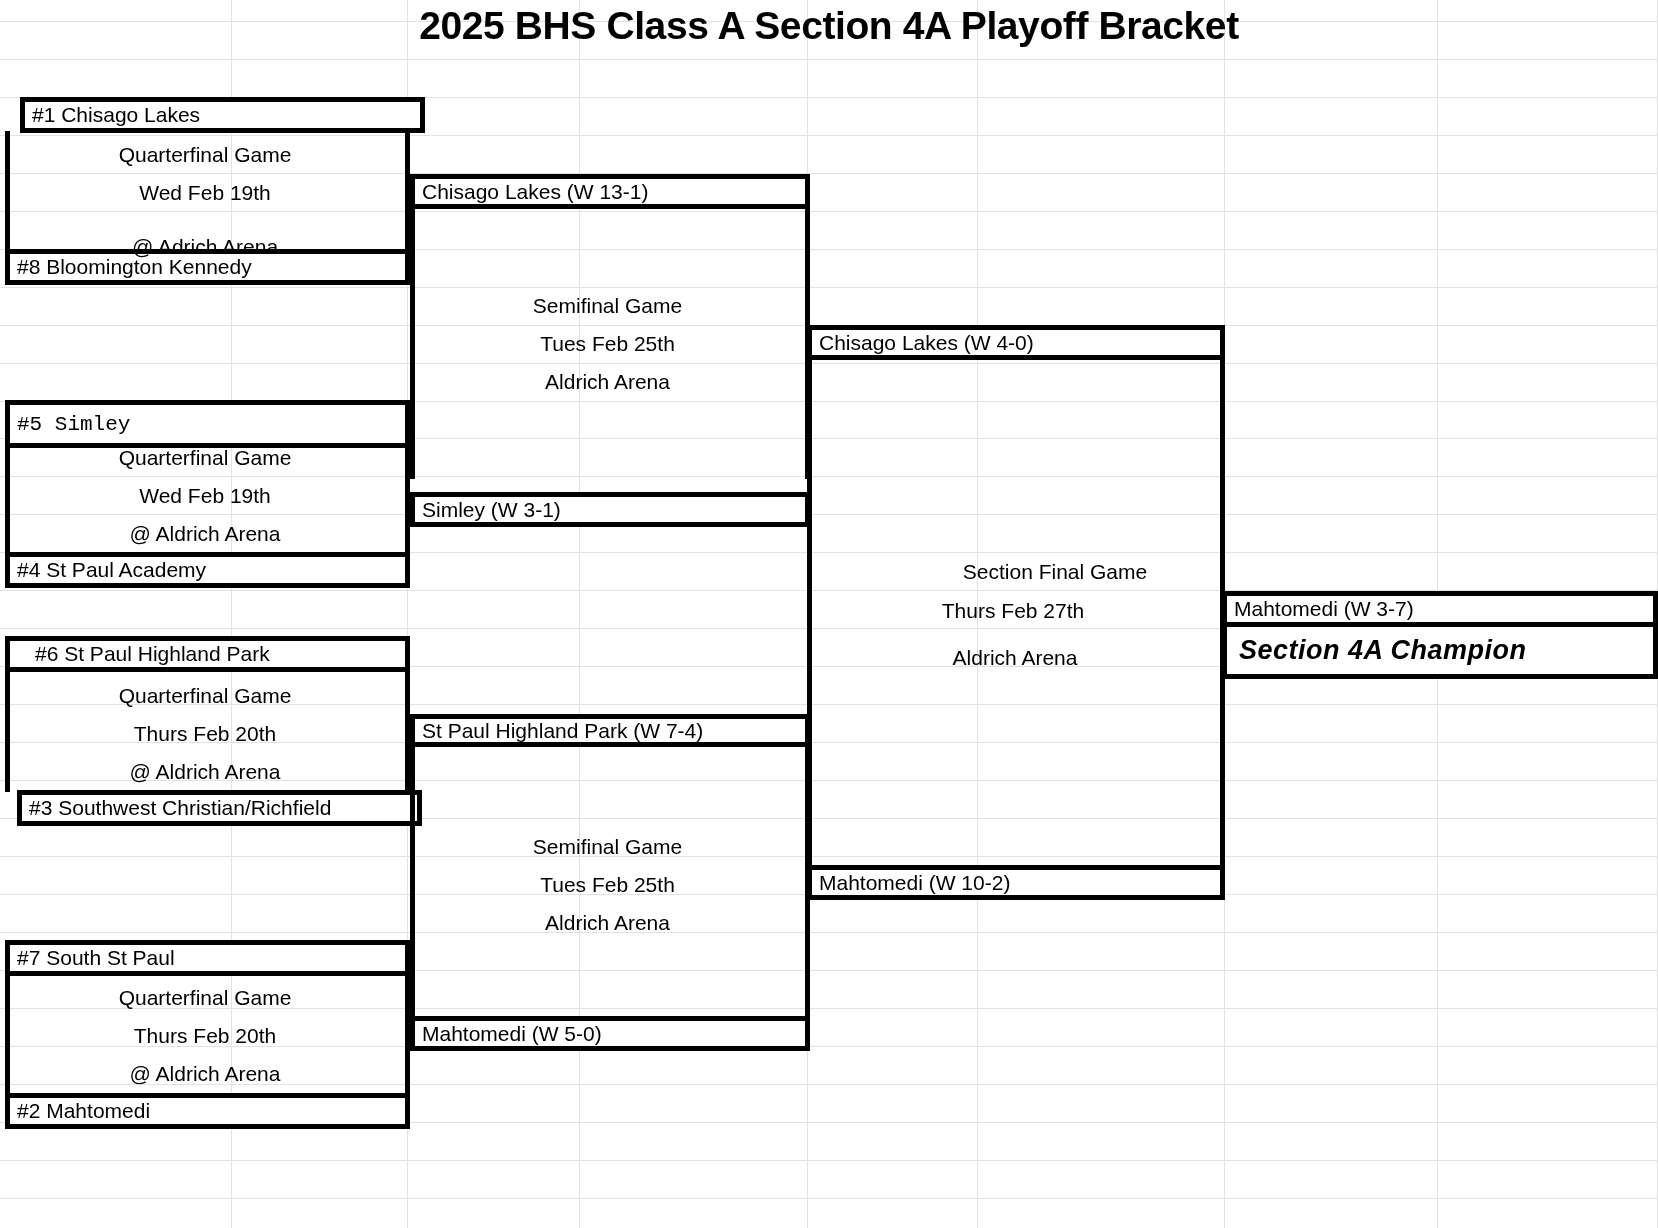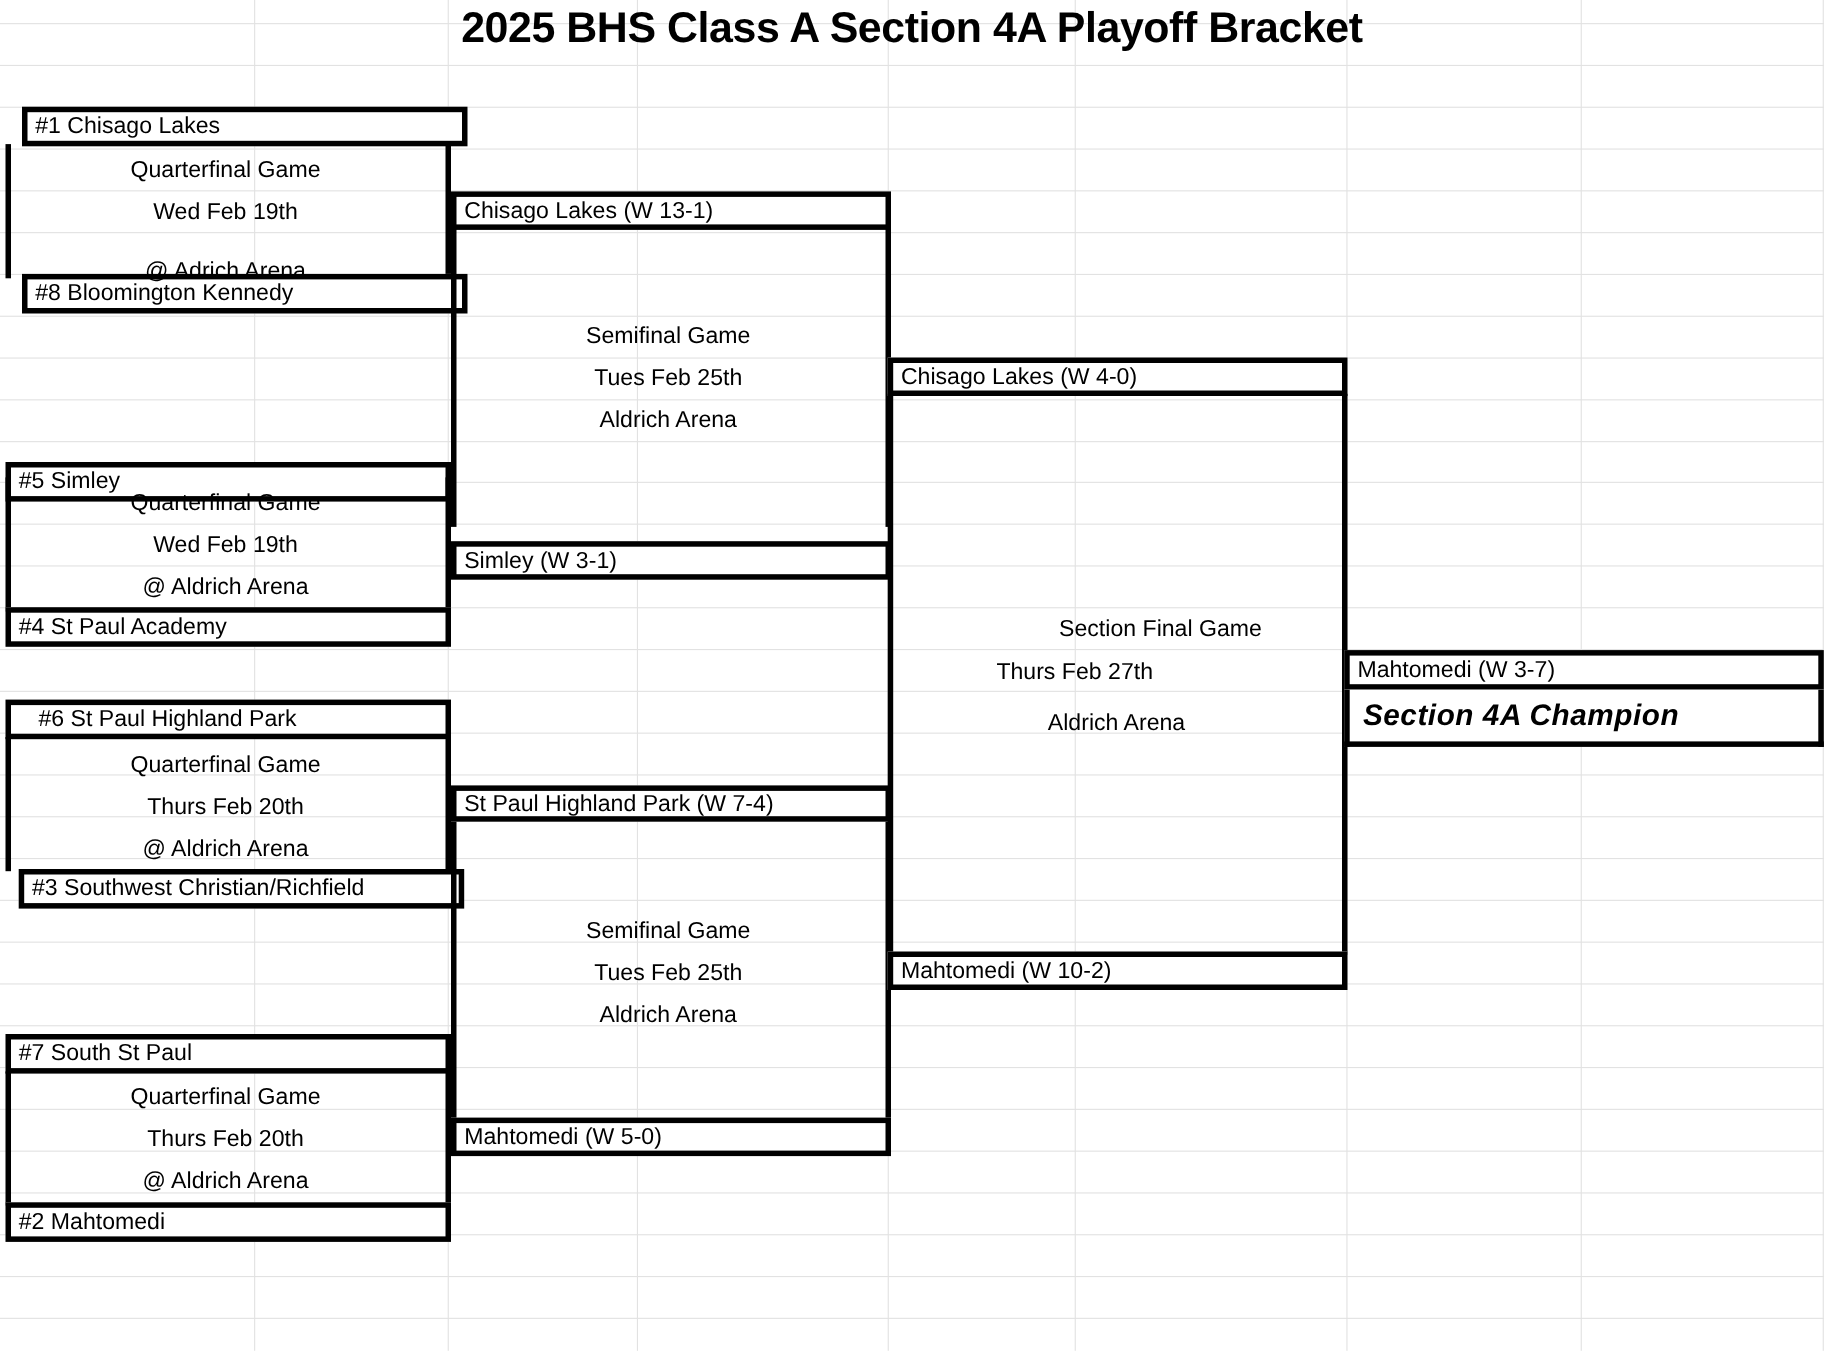--- a/index.html
+++ b/index.html
@@ -124,26 +124,26 @@
   <div class="gridline-v" style="left:977px"></div>
   <div class="gridline-v" style="left:1224px"></div>
   <div class="gridline-v" style="left:1437px"></div>
   <div class="gridline-v" style="left:1657px"></div>
 
   <div id="title">2025 BHS Class A Section 4A Playoff Bracket</div>
 
   <div class="box left-text" style="left:5px;top:97px;width:405px;height:36px;margin-left:15px;">#1 Chisago Lakes</div>
 
   <div class="conn" style="left:5px;top:131px;width:405px;height:122px;border-left:5px solid #000;border-right:5px solid #000;"></div>
-  <div class="box left-text" style="left:20px;top:249px;width:405px;height:36px;text-align:center;">#8 Bloomington Kennedy</div>
+  <div class="box left-text" style="left:5px;top:249px;width:405px;height:36px;text-align:center;">#8 Bloomington Kennedy</div>
   <div class="info" style="left:5px;top:138px;width:400px;height:34px;">Quarterfinal Game</div>
   <div class="info" style="left:5px;top:176px;width:400px;height:34px;">Wed Feb 19th</div>
   <div class="info" style="left:5px;top:214px;width:400px;height:34px;margin-top:16px;">@ Adrich Arena</div>
 
-  <div class="box left-text" style="left:5px;top:420px;width:405px;height:36px;">#5 Simley</div>
+  <div class="box left-text" style="left:5px;top:400px;width:405px;height:48px;font-family:Liberation Mono, monospace;">#5 Simley</div>
   <div class="conn" style="left:5px;top:434px;width:405px;height:122px;border-left:5px solid #000;border-right:5px solid #000;"></div>
   <div class="box left-text" style="left:5px;top:552px;width:405px;height:36px;">#4 St Paul Academy</div>
   <div class="info" style="left:5px;top:441px;width:400px;height:34px;">Quarterfinal Game</div>
   <div class="info" style="left:5px;top:479px;width:400px;height:34px;">Wed Feb 19th</div>
   <div class="info" style="left:5px;top:517px;width:400px;height:34px;">@ Aldrich Arena</div>
 
   <div class="box left-text" style="left:5px;top:636px;width:405px;height:36px;padding-left:25px;">#6 St Paul Highland Park</div>
   <div class="conn" style="left:5px;top:670px;width:405px;height:122px;border-left:5px solid #000;border-right:5px solid #000;"></div>
   <div class="box left-text" style="left:17px;top:790px;width:405px;height:36px;">#3 Southwest Christian/Richfield</div>
   <div class="info" style="left:5px;top:679px;width:400px;height:34px;">Quarterfinal Game</div>
@@ -168,19 +168,19 @@
   <div class="conn" style="left:410px;top:747px;width:400px;height:272px;border-left:5px solid #000;border-right:5px solid #000;"></div>
   <div class="box left-text" style="left:410px;top:1016px;width:400px;height:35px;">Mahtomedi (W 5-0)</div>
   <div class="info" style="left:410px;top:830px;width:395px;height:34px;">Semifinal Game</div>
   <div class="info" style="left:410px;top:868px;width:395px;height:34px;">Tues Feb 25th</div>
   <div class="info" style="left:410px;top:906px;width:395px;height:34px;">Aldrich Arena</div>
 
   <div class="box left-text" style="left:807px;top:325px;width:418px;height:35px;">Chisago Lakes (W 4-0)</div>
   <div class="conn" style="left:807px;top:358px;width:418px;height:510px;border-left:5px solid #000;border-right:5px solid #000;"></div>
   <div class="box left-text" style="left:807px;top:865px;width:418px;height:35px;">Mahtomedi (W 10-2)</div>
   <div class="info" style="left:850px;top:555px;width:410px;height:34px;">Section Final Game</div>
-  <div class="info" style="left:772px;top:594px;width:410px;height:34px;">Thurs Feb 27th</div>
+  <div class="info" style="left:808px;top:594px;width:410px;height:34px;">Thurs Feb 27th</div>
   <div class="info" style="left:810px;top:641px;width:410px;height:34px;">Aldrich Arena</div>
 
   <div class="box left-text" style="left:1222px;top:591px;width:436px;height:36px;">Mahtomedi (W 3-7)</div>
   <div class="champion" style="left:1222px;top:627px;width:436px;height:52px;">Section 4A Champion</div>
 
 </div>
 
 </body></html>

